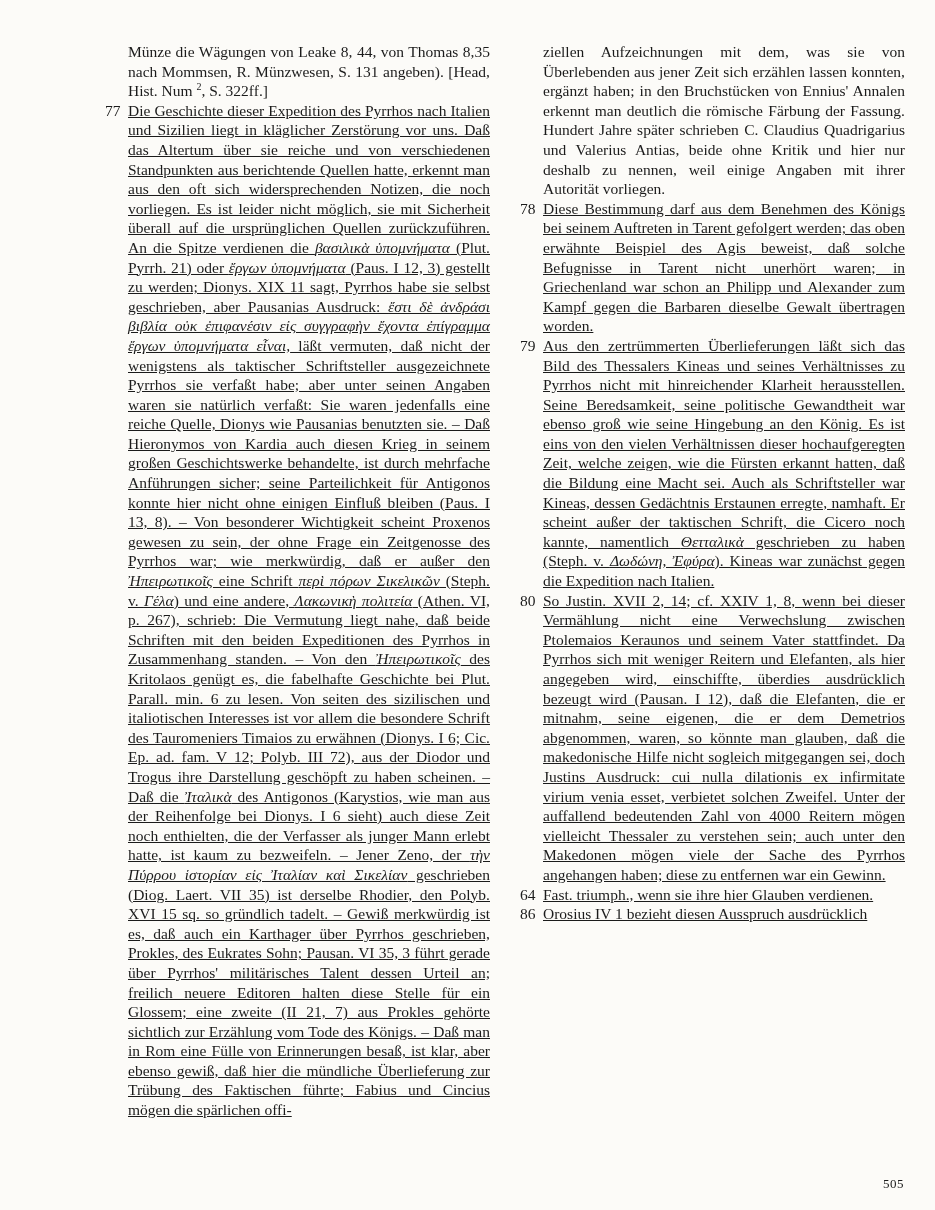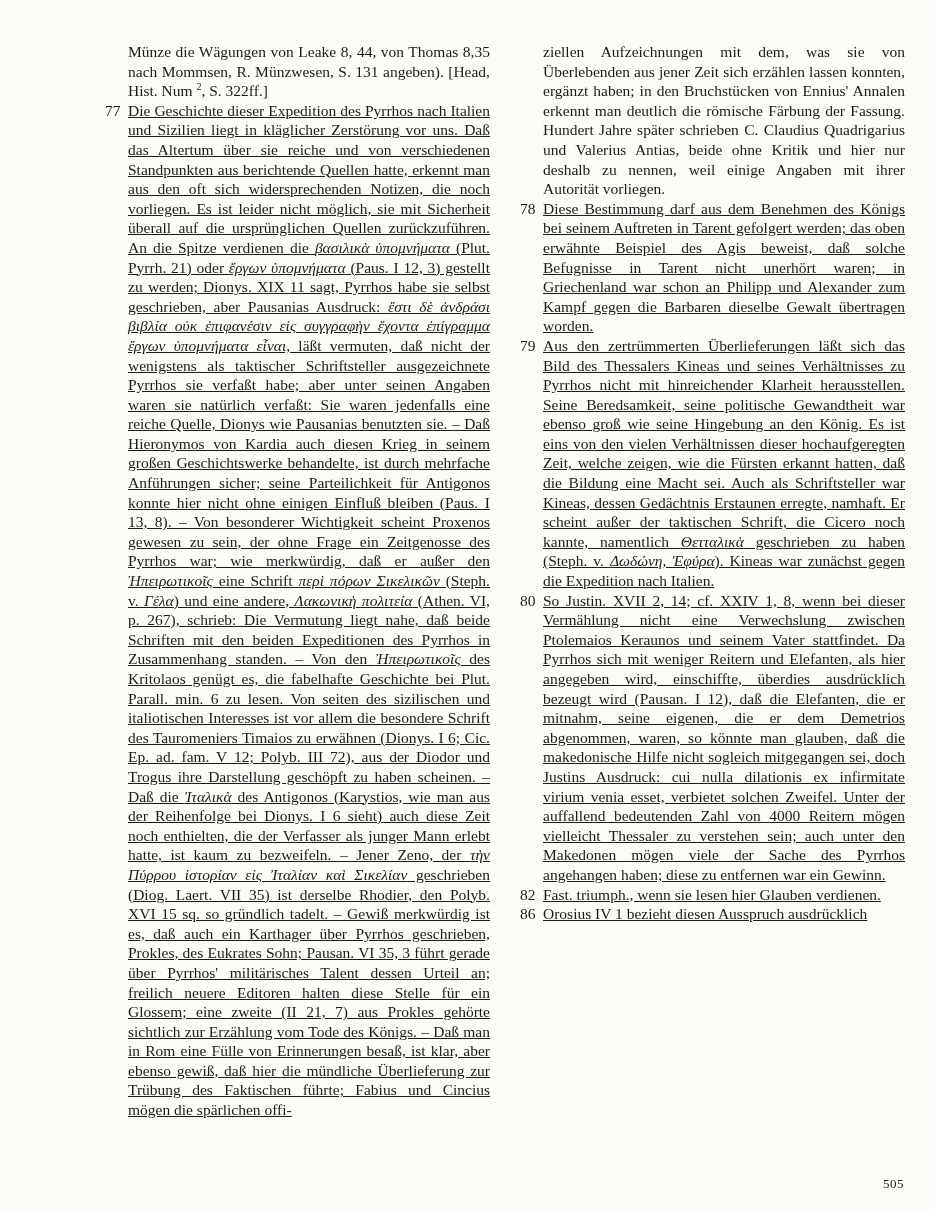--- a/index.html
+++ b/index.html
@@ -61,18 +61,18 @@
   <div class="cols">
     <div class="col">
         <div class="cont"><span>Münze die Wägungen von Leake 8, 44, von Thomas 8,35 nach Mommsen, R. Münzwesen, S. 131 angeben). [Head, Hist. Num </span><sup>2</sup><span>, S. 322ff.]</span></div>
         <div class="fn"><span class="num">77</span><span>Die Geschichte dieser Expedition des Pyrrhos nach Italien und Sizilien liegt in kläglicher Zerstörung vor uns. Daß das Altertum über sie reiche und von verschiedenen Standpunkten aus berichtende Quellen hatte, erkennt man aus den oft sich widersprechenden Notizen, die noch vorliegen. Es ist leider nicht möglich, sie mit Sicherheit überall auf die ursprünglichen Quellen zurückzuführen. An die Spitze verdienen die </span><i>βασιλικὰ ὑπομνήματα</i><span> (Plut. Pyrrh. 21) oder </span><i>ἔργων ὑπομνήματα</i><span> (Paus. I 12, 3) gestellt zu werden; Dionys. XIX 11 sagt, Pyrrhos habe sie selbst geschrieben, aber Pausanias Ausdruck: </span><i>ἔστι δὲ ἀνδράσι βιβλία οὐκ ἐπιφανέσιν εἰς συγγραφὴν ἔχοντα ἐπίγραμμα ἔργων ὑπομνήματα εἶναι,</i><span> läßt vermuten, daß nicht der wenigstens als taktischer Schriftsteller ausgezeichnete Pyrrhos sie verfaßt habe; aber unter seinen Angaben waren sie natürlich verfaßt: Sie waren jedenfalls eine reiche Quelle, Dionys wie Pausanias benutzten sie. – Daß Hieronymos von Kardia auch diesen Krieg in seinem großen Geschichtswerke behandelte, ist durch mehrfache Anführungen sicher; seine Parteilichkeit für Antigonos konnte hier nicht ohne einigen Einfluß bleiben (Paus. I 13, 8). – Von besonderer Wichtigkeit scheint Proxenos gewesen zu sein, der ohne Frage ein Zeitgenosse des Pyrrhos war; wie merkwürdig, daß er außer den </span><i>Ἠπειρωτικοῖς</i><span> eine Schrift </span><i>περὶ πόρων Σικελικῶν</i><span> (Steph. v. </span><i>Γέλα</i><span>) und eine andere, </span><i>Λακωνικὴ πολιτεία</i><span> (Athen. VI, p. 267), schrieb: Die Vermutung liegt nahe, daß beide Schriften mit den beiden Expeditionen des Pyrrhos in Zusammenhang standen. – Von den </span><i>Ἠπειρωτικοῖς</i><span> des Kritolaos genügt es, die fabelhafte Geschichte bei Plut. Parall. min. 6 zu lesen. Von seiten des sizilischen und italiotischen Interesses ist vor allem die besondere Schrift des Tauromeniers Timaios zu erwähnen (Dionys. I 6; Cic. Ep. ad. fam. V 12; Polyb. III 72), aus der Diodor und Trogus ihre Darstellung geschöpft zu haben scheinen. – Daß die </span><i>Ἰταλικὰ</i><span> des Antigonos (Karystios, wie man aus der Reihenfolge bei Dionys. I 6 sieht) auch diese Zeit noch enthielten, die der Verfasser als junger Mann erlebt hatte, ist kaum zu bezweifeln. – Jener Zeno, der </span><i>τὴν Πύρρου ἱστορίαν εἰς Ἰταλίαν καὶ Σικελίαν</i><span> geschrieben (Diog. Laert. VII 35) ist derselbe Rhodier, den Polyb. XVI 15 sq. so gründlich tadelt. – Gewiß merkwürdig ist es, daß auch ein Karthager über Pyrrhos geschrieben, Prokles, des Eukrates Sohn; Pausan. VI 35, 3 führt gerade über Pyrrhos' militärisches Talent dessen Urteil an; freilich neuere Editoren halten diese Stelle für ein Glossem; eine zweite (II 21, 7) aus Prokles gehörte sichtlich zur Erzählung vom Tode des Königs. – Daß man in Rom eine Fülle von Erinnerungen besaß, ist klar, aber ebenso gewiß, daß hier die mündliche Überlieferung zur Trübung des Faktischen führte; Fabius und Cincius mögen die spärlichen offi-</span></div>
       </div>
     <div class="col">
         <div class="cont"><span>ziellen Aufzeichnungen mit dem, was sie von Überlebenden aus jener Zeit sich erzählen lassen konnten, ergänzt haben; in den Bruchstücken von Ennius' Annalen erkennt man deutlich die römische Färbung der Fassung. Hundert Jahre später schrieben C. Claudius Quadrigarius und Valerius Antias, beide ohne Kritik und hier nur deshalb zu nennen, weil einige Angaben mit ihrer Autorität vorliegen.</span></div>
         <div class="fn"><span class="num">78</span><span>Diese Bestimmung darf aus dem Benehmen des Königs bei seinem Auftreten in Tarent gefolgert werden; das oben erwähnte Beispiel des Agis beweist, daß solche Befugnisse in Tarent nicht unerhört waren; in Griechenland war schon an Philipp und Alexander zum Kampf gegen die Barbaren dieselbe Gewalt übertragen worden.</span></div>
         <div class="fn"><span class="num">79</span><span>Aus den zertrümmerten Überlieferungen läßt sich das Bild des Thessalers Kineas und seines Verhältnisses zu Pyrrhos nicht mit hinreichender Klarheit herausstellen. Seine Beredsamkeit, seine politische Gewandtheit war ebenso groß wie seine Hingebung an den König. Es ist eins von den vielen Verhältnissen dieser hochaufgeregten Zeit, welche zeigen, wie die Fürsten erkannt hatten, daß die Bildung eine Macht sei. Auch als Schriftsteller war Kineas, dessen Gedächtnis Erstaunen erregte, namhaft. Er scheint außer der taktischen Schrift, die Cicero noch kannte, namentlich </span><i>Θετταλικὰ</i><span> geschrieben zu haben (Steph. v. </span><i>Δωδώνη, Ἐφύρα</i><span>). Kineas war zunächst gegen die Expedition nach Italien.</span></div>
         <div class="fn"><span class="num">80</span><span>So Justin. XVII 2, 14; cf. XXIV 1, 8, wenn bei dieser Vermählung nicht eine Verwechslung zwischen Ptolemaios Keraunos und seinem Vater stattfindet. Da Pyrrhos sich mit weniger Reitern und Elefanten, als hier angegeben wird, einschiffte, überdies ausdrücklich bezeugt wird (Pausan. I 12), daß die Elefanten, die er mitnahm, seine eigenen, die er dem Demetrios abgenommen, waren, so könnte man glauben, daß die makedonische Hilfe nicht sogleich mitgegangen sei, doch Justins Ausdruck: cui nulla dilationis ex infirmitate virium venia esset, verbietet solchen Zweifel. Unter der auffallend bedeutenden Zahl von 4000 Reitern mögen vielleicht Thessaler zu verstehen sein; auch unter den Makedonen mögen viele der Sache des Pyrrhos angehangen haben; diese zu entfernen war ein Gewinn.</span></div>
-        <div class="fn"><span class="num">82</span><span>Fast. triumph., wenn sie lesen hier Glauben verdienen.</span></div>
+        <div class="fn"><span class="num">64</span><span>Fast. triumph., wenn sie ihre hier Glauben verdienen.</span></div>
         <div class="fn"><span class="num">86</span><span>Orosius IV 1 bezieht diesen Ausspruch ausdrücklich</span></div>
       </div>
   </div>
   <div class="pagenum">505</div>
 </div>
 
 </body></html>

